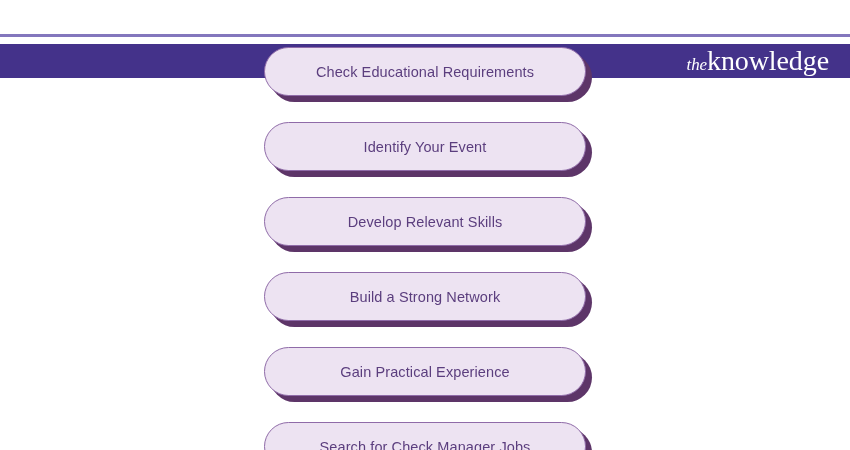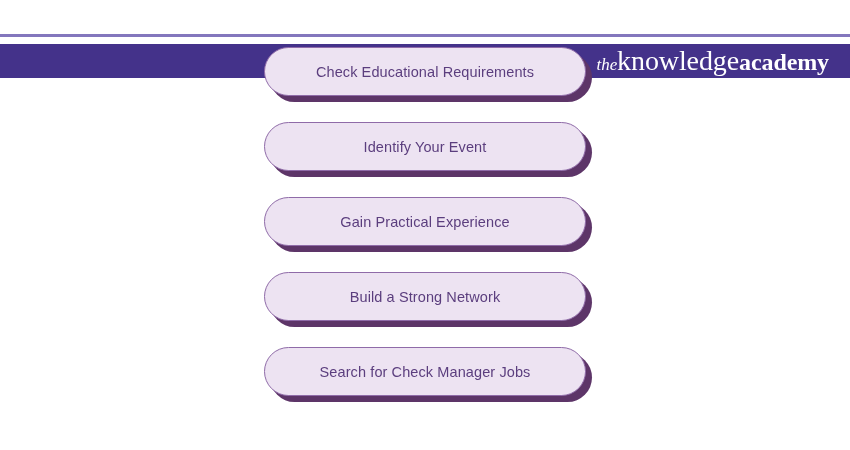--- a/index.html
+++ b/index.html
@@ -114,46 +114,49 @@
     user-select: none;
   }
 </style>
 </head>
 <body>
 
 <div class="header-bar">
   <div class="logo">
     <span class="logo-the">the</span>
       <span class="logo-knowledge">knowledge</span>
-      <span class="logo-academy">academy</span>
   </div>
 </div>
 <div class="header-underline"></div>
 
 <div class="steps">
 
   <div class="step-wrap">
     <div class="step-shadow"></div>
     <div class="step-pill">Check Educational Requirements</div>
   </div>
 
   <div class="step-wrap">
     <div class="step-shadow"></div>
     <div class="step-pill">Identify Your Event</div>
   </div>
 
-
   <div class="step-wrap">
     <div class="step-shadow"></div>
-    <div class="step-pill">Gain Practical Experience</div>
+    <div class="step-pill">Develop Relevant Skills</div>
   </div>
 
   <div class="step-wrap">
     <div class="step-shadow"></div>
     <div class="step-pill">Build a Strong Network</div>
+  </div>
+
+  <div class="step-wrap">
+    <div class="step-shadow"></div>
+    <div class="step-pill">Gain Practical Experience</div>
   </div>
 
 
   <div class="step-wrap">
     <div class="step-shadow"></div>
     <div class="step-pill">Search for Check Manager Jobs</div>
   </div>
 
 </div>
 

